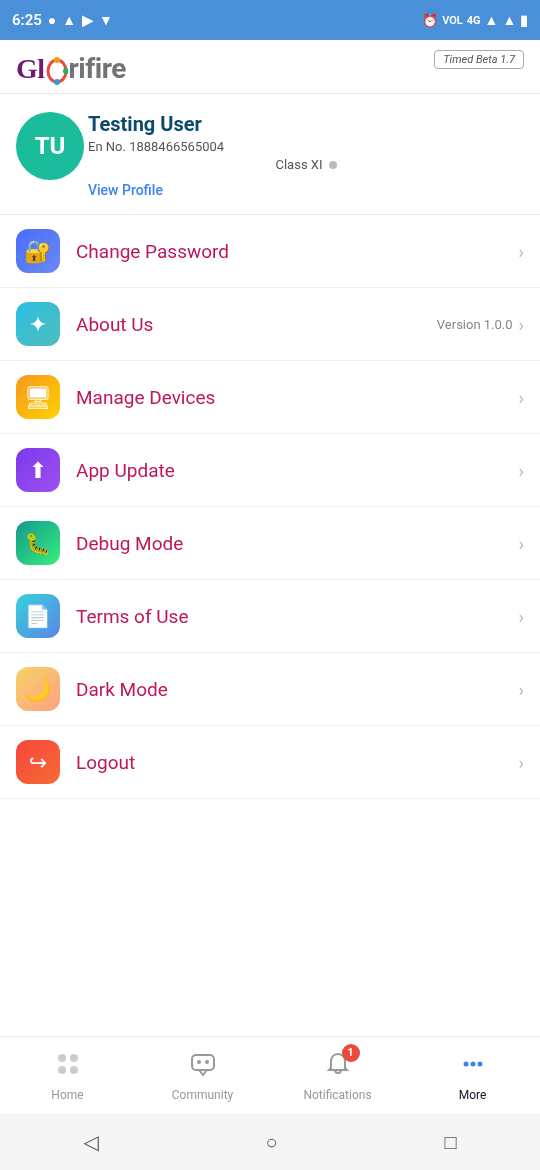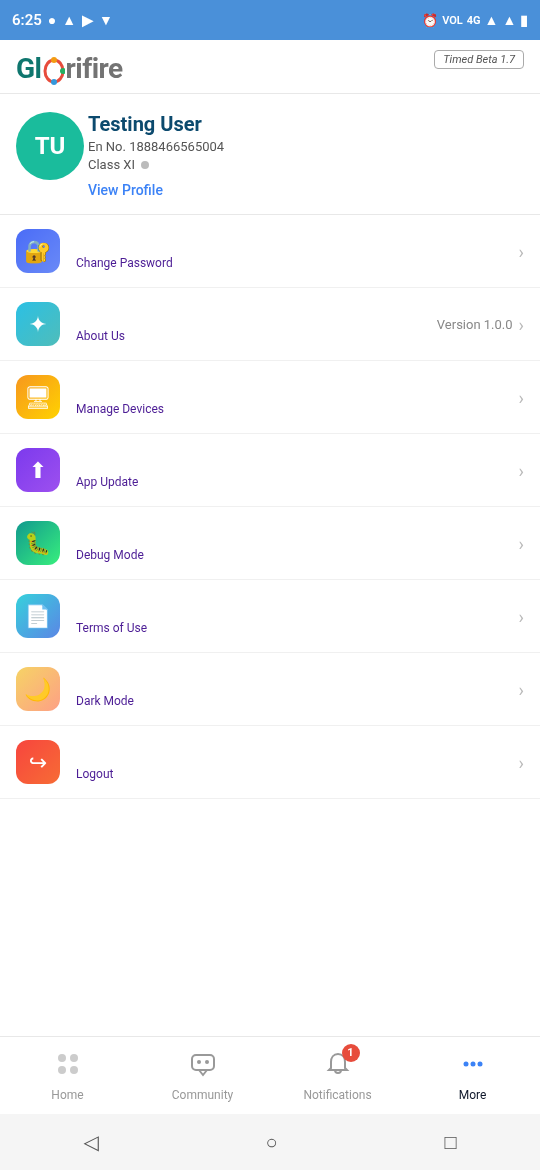--- a/index.html
+++ b/index.html
@@ -88,20 +88,21 @@
       font-size: 13px;
       color: #555;
       margin-bottom: 3px;
     }
     .profile-class {
       font-size: 13px;
       color: #555;
       display: flex;
       align-items: center;
       gap: 6px;
+      justify-content: center;
     }
     .class-dot {
       width: 8px;
       height: 8px;
       border-radius: 50%;
       background: #bbb;
       display: inline-block;
     }
     .view-profile {
       font-size: 14px;
@@ -136,24 +137,23 @@
     .icon-teal { background: linear-gradient(135deg, #2bc0e4, #4fbdba); }
     .icon-orange { background: linear-gradient(135deg, #f7971e, #ffd200); }
     .icon-purple { background: linear-gradient(135deg, #7c3aed, #9d50ef); }
     .icon-green { background: linear-gradient(135deg, #11998e, #38ef7d); }
     .icon-lightblue { background: linear-gradient(135deg, #36d1dc, #5b86e5); }
     .icon-yellow { background: linear-gradient(135deg, #f6d365, #fda085); }
     .icon-red { background: linear-gradient(135deg, #f7453e, #f76c35); }
 
     .menu-label {
       flex: 1;
-      font-size: 12px;
-      color: #4c1d95;
+      font-size: 19px;
+      color: #be185d;
       font-weight: 400;
-      margin-top: 23px;
     }
     .menu-version {
       font-size: 13px;
       color: #888;
       margin-right: 6px;
     }
     .chevron {
       color: #bbb;
       font-size: 18px;
     }
@@ -246,21 +246,21 @@
     <span style="font-size:11px; font-weight:700;">4G</span>
     <span style="font-size:14px;">▲</span>
     <span style="font-size:14px;">▲</span>
     <span style="font-size:14px;">▮</span>
   </div>
 </div>
 
 <div class="app-header">
   <div>
     <span class="logo-text">
-      <span style="color:#0f766e;">Gl</span><span class="logo-o" style="position:relative; display:inline-block;">
+      <span style="color:#701a75;font-family:Liberation Serif, serif;">Gl</span><span class="logo-o" style="position:relative; display:inline-block;">
         
         <svg width="22" height="28" viewBox="0 0 22 28" style="vertical-align:middle; margin: 0 1px;">
           <ellipse cx="11" cy="14" rx="9" ry="11" fill="none" stroke="#e74c3c" stroke-width="3"></ellipse>
           <circle cx="11" cy="3" r="3" fill="#f39c12"></circle>
           <circle cx="20" cy="14" r="3" fill="#27ae60"></circle>
           <circle cx="11" cy="25" r="3" fill="#3498db"></circle>
         </svg>
       </span><span style="color:#737373;">rifire</span>
     </span>
   </div>

